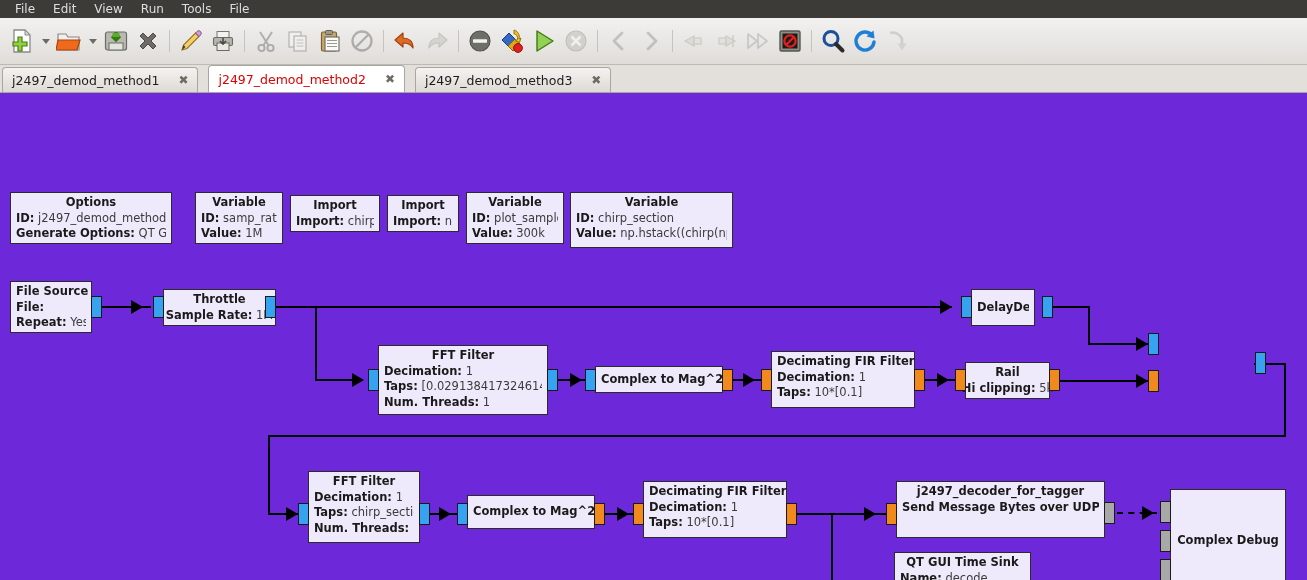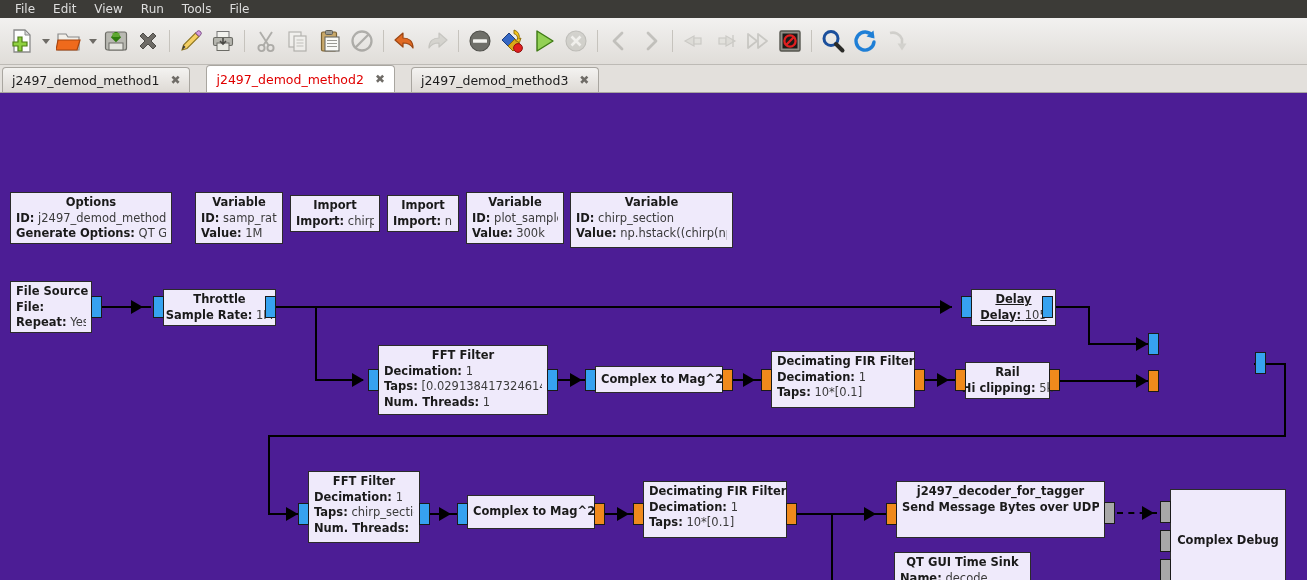--- a/index.html
+++ b/index.html
@@ -30,36 +30,36 @@
     width:0;height:0;border-left:4px solid transparent;border-right:4px solid transparent;
     border-top:5px solid #6e6b66;display:block;
   }
   .tb-sep{width:1px;height:22px;background:#c6c3bd;margin:0 5px;}
   
   #tabbar{
     height:28px;background:#e3e0dc;border-bottom:1px solid #a9a6a0;
     display:flex;align-items:flex-end;padding-left:2px;box-sizing:border-box;
   }
   .tab{
-    height:25px;display:flex;align-items:center;gap:11px;
-    padding:10px 9px;margin-right:16px;
+    height:25px;display:flex;align-items:center;gap:19px;
+    padding:10px 9px;margin-right:10px;
     border:1px solid #a9a6a0;border-bottom:none;
     border-radius:4px 4px 0 0;
     background:linear-gradient(180deg,#f4f3f1,#dedad5);
     font-size:12.5px;color:#1c1c1c;white-space:nowrap;box-sizing:border-box;
   }
   .tab.active{
     background:#ffffff;color:#e00000;height:27px;
   }
   .tab .tabx{
     display:inline-block;color:#6f6c67;font-size:12px;font-weight:bold;line-height:1;
   }
   
   #canvas{
-    position:relative;width:1307px;height:487px;background:#4c1d95;overflow:hidden;
+    position:relative;width:1307px;height:487px;background:#6d28d9;overflow:hidden;
   }
   
   .blk{
     position:absolute;box-sizing:border-box;
     background:#efeafb;border:1px solid #2b2b2b;
     font-size:11.5px;color:#1a1a1a;line-height:15.5px;
     padding:2px 5px;
     z-index:5;
   }
   .blk .t{font-weight:bold;text-align:center;display:block;white-space:nowrap;}
@@ -456,21 +456,21 @@
   <div class="port orange" style="left:914px;top:276px;"></div>
 
   <div class="blk center-only" style="left:965px;top:269px;width:85px;height:37px;flex-direction:column;">
     <span class="t">Rail</span>
     <span class="r" style="text-align:center;"><b>Hi clipping:</b>
       <span>5k</span></span>
   </div>
   <div class="port orange" style="left:955px;top:276px;"></div>
   <div class="port orange" style="left:1049px;top:276px;"></div>
 
-  <div class="blk center-only" style="left:971px;top:196px;width:85px;height:37px;flex-direction:column;text-decoration:underline;">
+  <div class="blk center-only" style="left:971px;top:196px;width:64px;height:37px;">
     <span class="t">Delay</span>
     <span class="r" style="text-align:center;"><b>Delay:</b>
       <span>105</span></span>
   </div>
   <div class="port blue" style="left:961px;top:203px;"></div>
   <div class="port blue" style="left:1042px;top:203px;"></div>
 
   <div class="port blue" style="left:1148px;top:240px;"></div>
   <div class="port orange" style="left:1148px;top:277px;"></div>
   <div class="port blue" style="left:1255px;top:259px;"></div>

